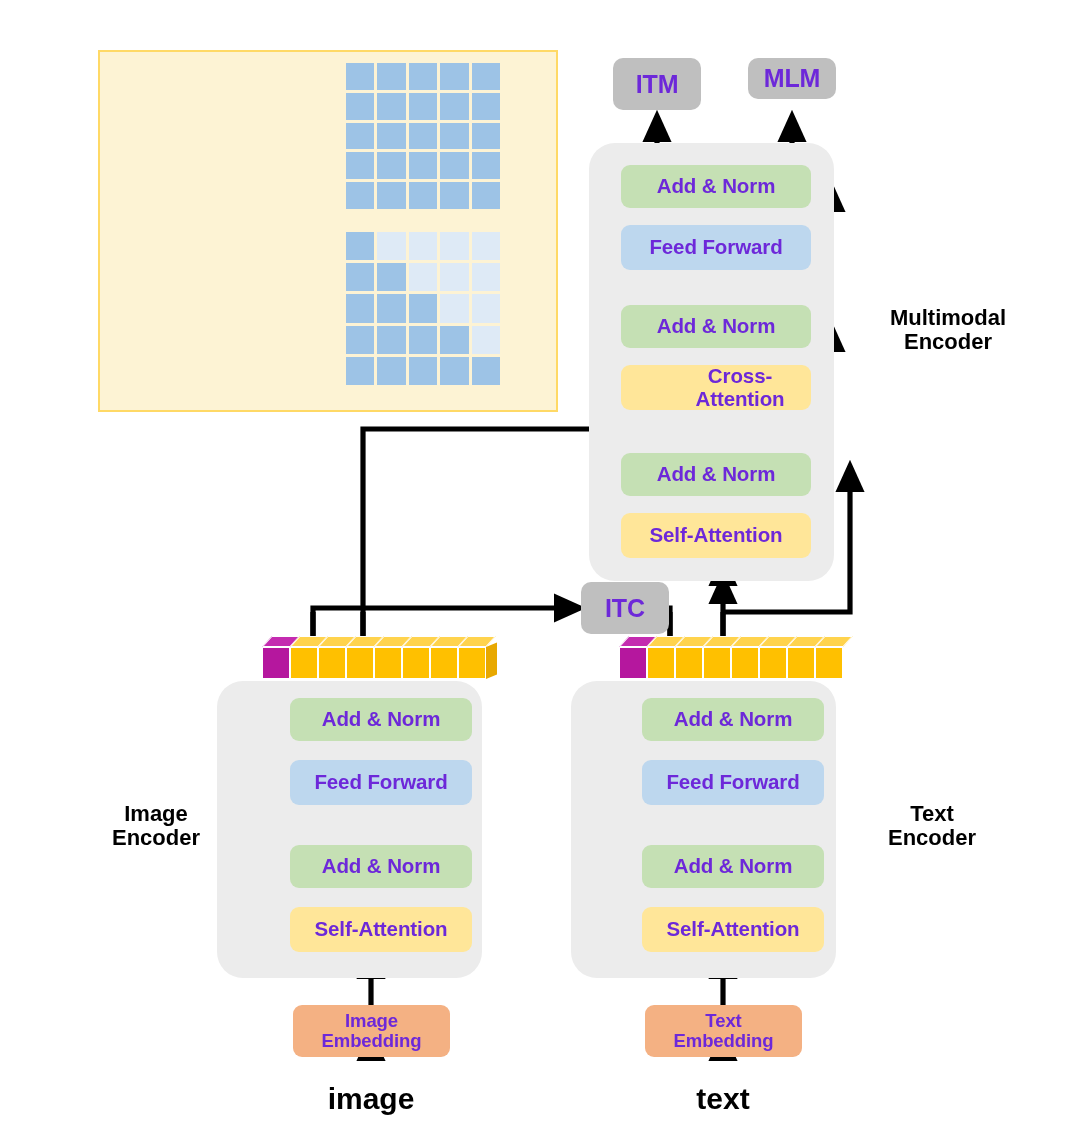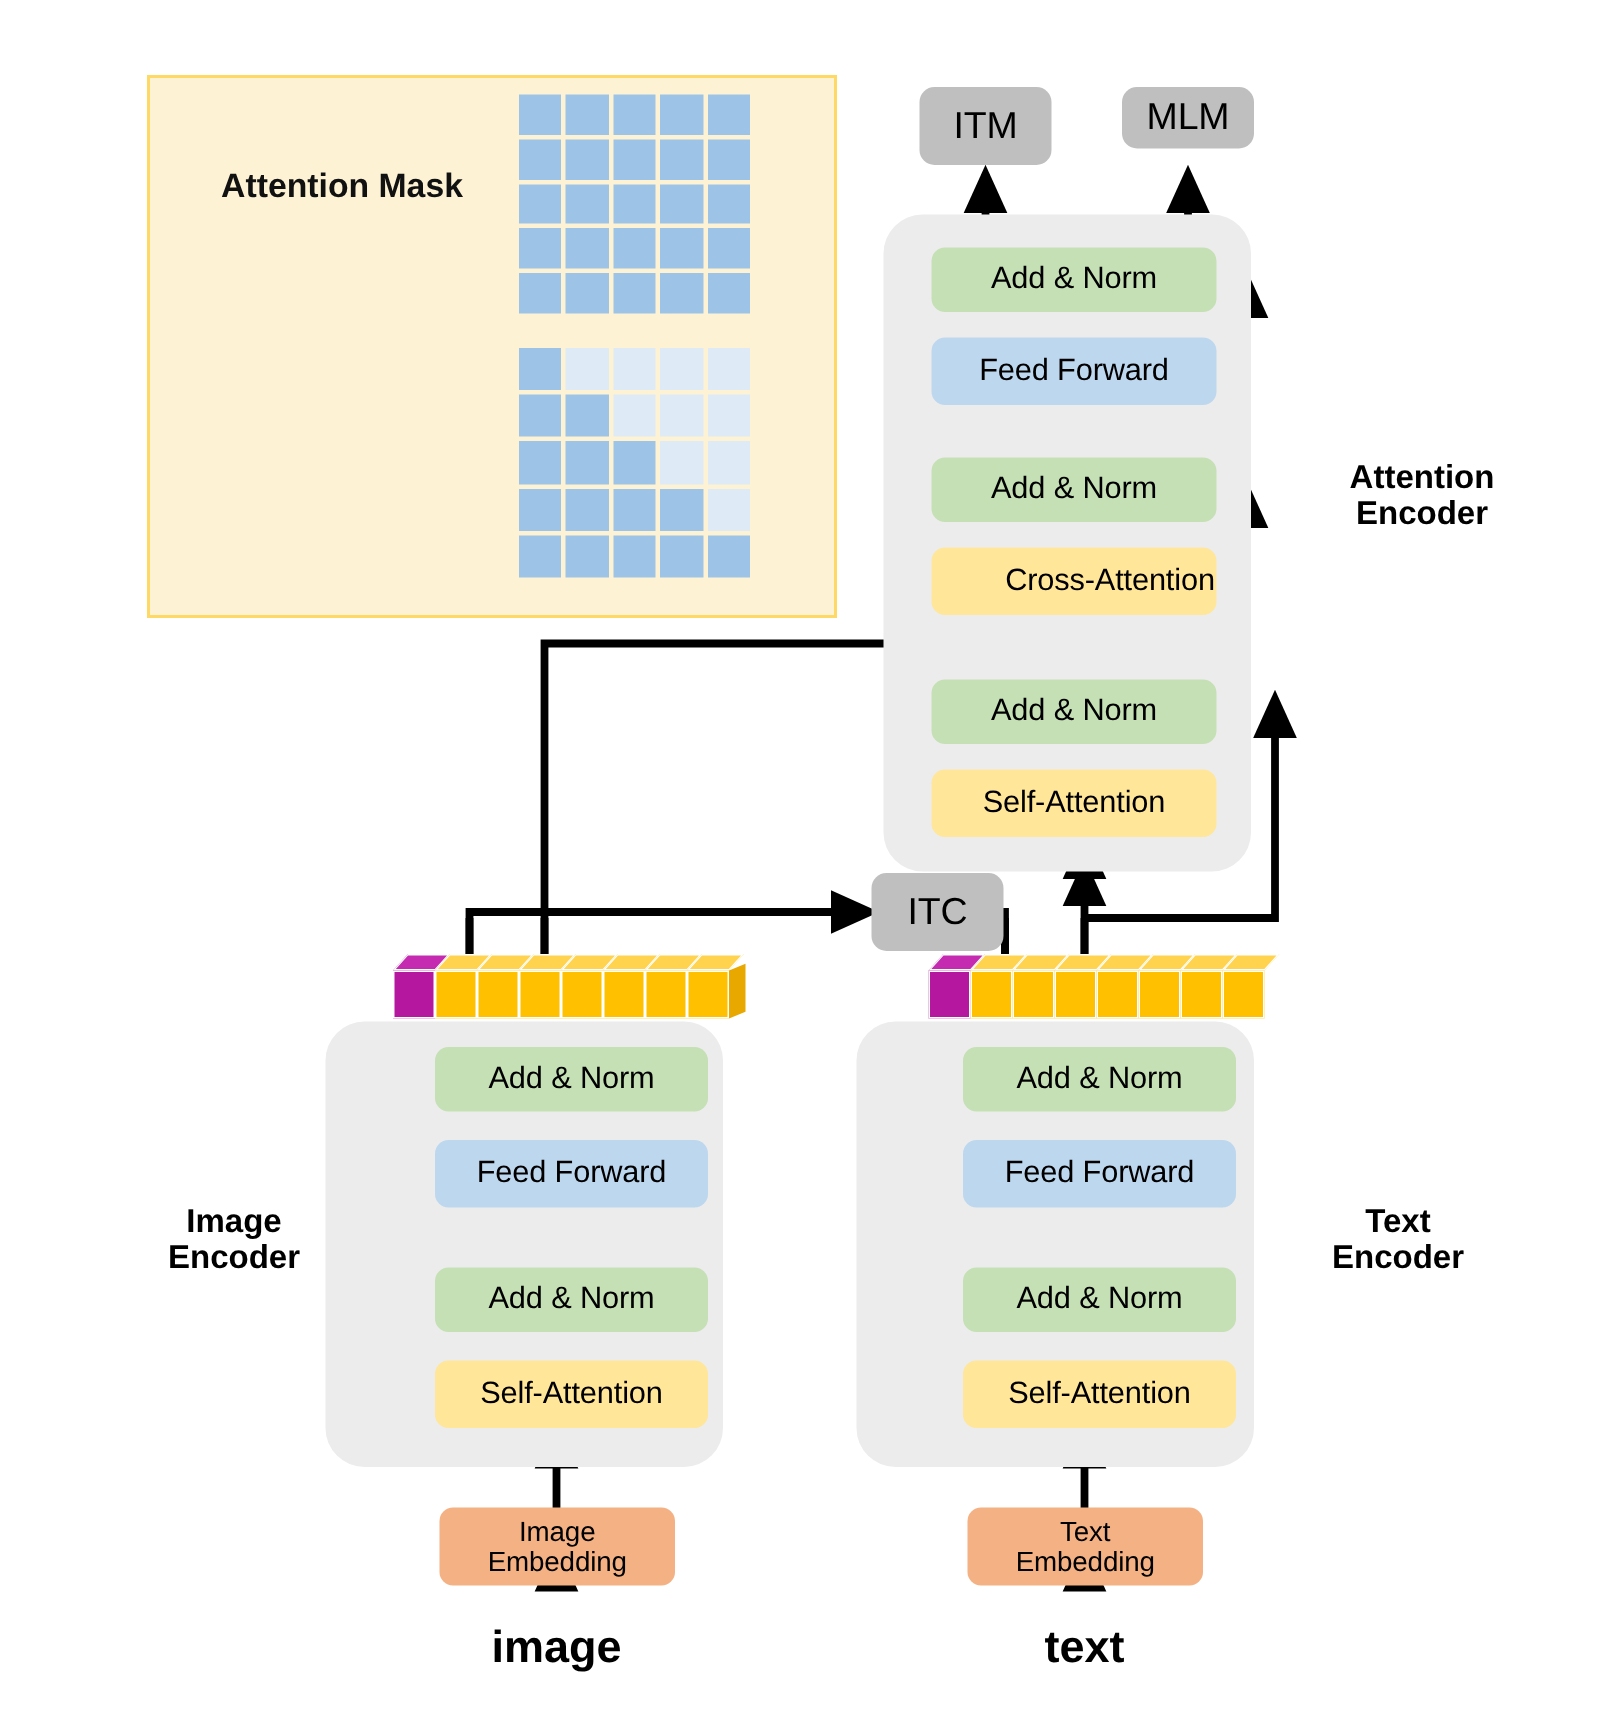--- a/index.html
+++ b/index.html
@@ -22,22 +22,22 @@
   }
 
   
   .node {
     position: absolute;
     box-sizing: border-box;
     display: flex;
     align-items: center;
     justify-content: center;
     text-align: center;
-    font-weight: normal;
-    color: #000000;
+    font-weight: bold;
+    color: #6d28d9;
     line-height: 1.08;
   }
 
   
   .panel {
     position: absolute;
     background: #ececec;
     border-radius: 26px;
   }
 
@@ -202,21 +202,20 @@
       <path d="M723,638 L723,612"></path>
       <path d="M371,955 L371,1008"></path>
       <path d="M723,955 L723,1008"></path>
     </g>
   </svg>
 
   <div id="legend-panel" style="left:98px; top:50px; width:460px; height:362px;">
   </div>
 
   <div class="legend-label" style="left:118px; top:110px; width:220px;">
-    <div>Attention Mask</div>
   </div>
 
 
   <div class="mask-grid" id="grid-bidirectional" style="left:346px; top:63px; width:154px; height:146px;
               grid-template-columns:repeat(5,1fr); grid-template-rows:repeat(5,1fr);">
       <div class="mask-cell mask-on"></div>
       <div class="mask-cell mask-on"></div>
       <div class="mask-cell mask-on"></div>
       <div class="mask-cell mask-on"></div>
       <div class="mask-cell mask-on"></div>
@@ -278,21 +277,21 @@
   <div class="panel" style="left:589px; top:143px; width:245px; height:438px;"></div>
 
   <div class="node blk blk-green" style="left:621px; top:165px; width:190px; height:43px;">Add &amp; Norm</div>
   <div class="node blk blk-blue" style="left:621px; top:225px; width:190px; height:45px;">Feed Forward</div>
   <div class="node blk blk-green" style="left:621px; top:305px; width:190px; height:43px;">Add &amp; Norm</div>
   <div class="node blk blk-yellow" style="left:621px; top:365px; width:190px; height:45px;padding-left:48px;">Cross-Attention</div>
   <div class="node blk blk-green" style="left:621px; top:453px; width:190px; height:43px;">Add &amp; Norm</div>
   <div class="node blk blk-yellow" style="left:621px; top:513px; width:190px; height:45px;">Self-Attention</div>
 
   <div class="node lbl" style="left:853px; top:300px; width:190px; height:60px; flex-direction:column;">
-    <div>Attention</div>
+    <div>Multimodal</div>
     <div>Encoder</div>
   </div>
 
   <div class="token-seq" id="seq-image" style="left: 262px; top: 633px; width: 241px;">
       <div class="cube cube-magenta" style="left: 0px;">
         <div class="top"></div>
         <div class="face"></div>
       </div>
       <div class="cube cube-orange" style="left: 28px;">
         <div class="top"></div>

